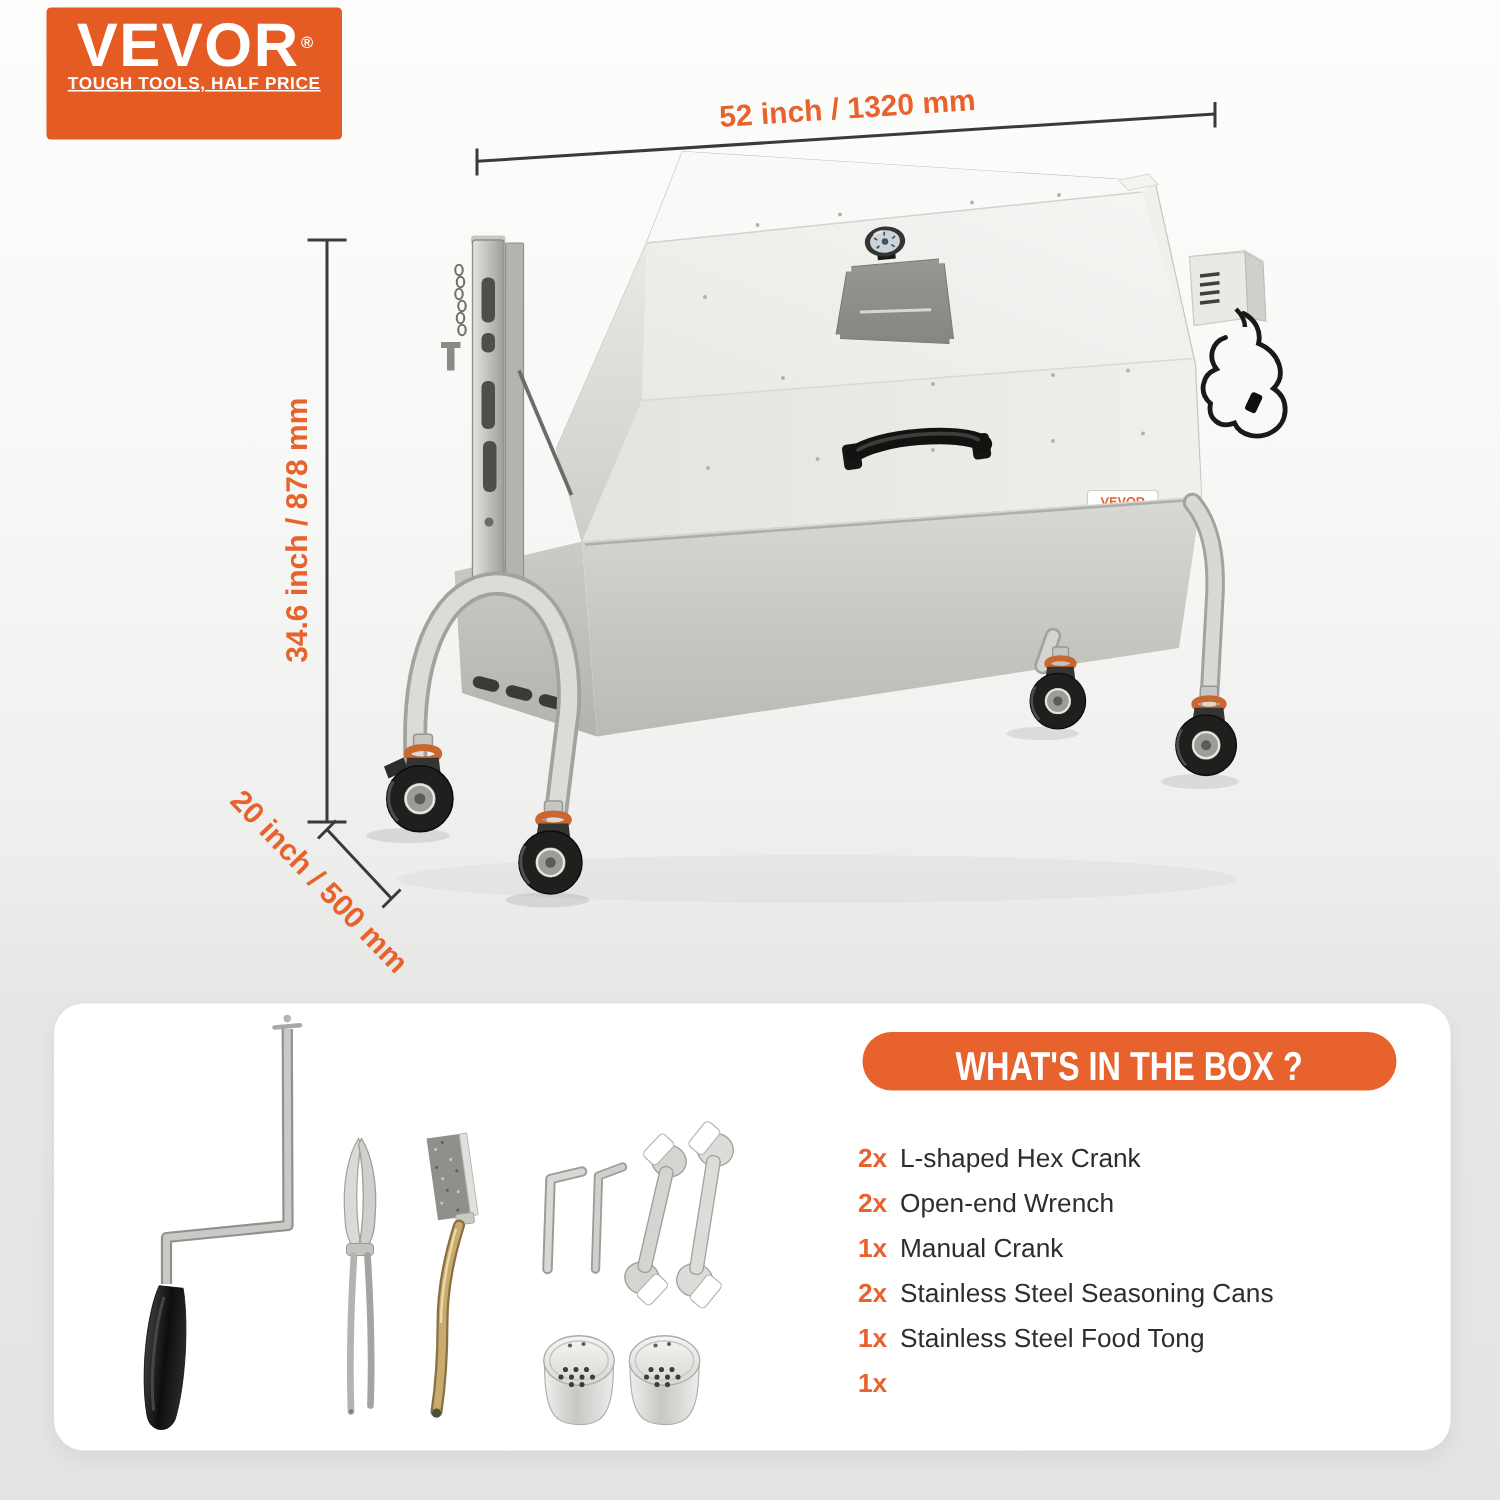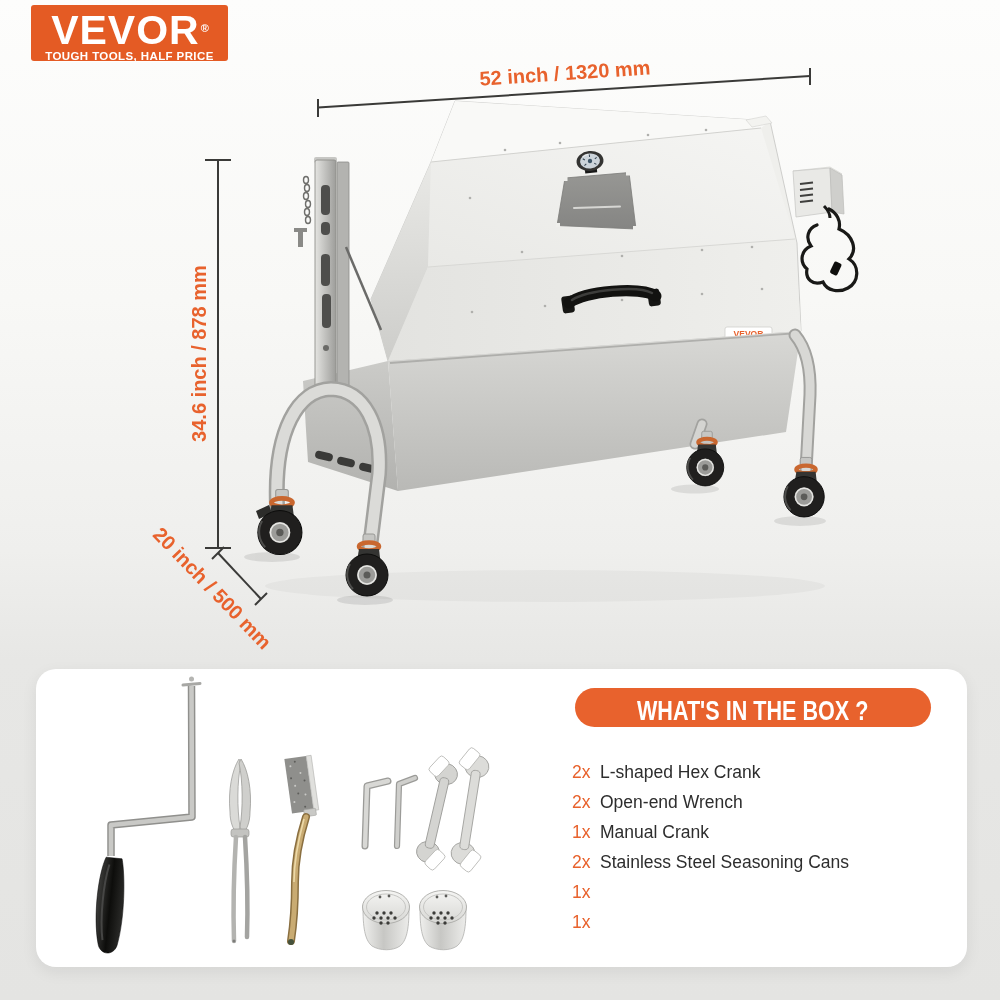--- a/index.html
+++ b/index.html
@@ -8,21 +8,21 @@
     --text-dark:#2D2D2D;
   }
   html,body{margin:0;padding:0;background:#fff;}
   .page{
     position:relative;width:1000px;height:1000px;overflow:hidden;
     font-family:"Liberation Sans",sans-serif;
     background:linear-gradient(180deg,#fdfdfc 0%,#f8f8f6 30%,#efefed 55%,#e7e7e5 66%,#e4e4e2 100%);
   }
   
   .logo{
-    position:absolute;left:31px;top:5px;width:197px;height:56px;
+    position:absolute;left:31px;top:5px;width:197px;height:88px;
     background:var(--logo-bg);border-radius:3px;color:#fff;text-align:center;
   }
   .logo .brand{
     font-size:41px;font-weight:bold;letter-spacing:1px;line-height:46px;
     display:inline-block;margin-top:2px;
   }
   .logo .reg{font-size:11px;vertical-align:super;font-weight:bold;position:relative;top:-6px;left:1px;}
   .logo .tagline{font-size:11.5px;font-weight:bold;letter-spacing:.4px;margin-top:-3px;text-decoration:underline;}
   
   .dim{
@@ -44,21 +44,21 @@
     position:absolute;left:539px;top:19px;width:356px;height:39px;
     background:var(--accent);border-radius:20px;
     display:flex;align-items:flex-end;justify-content:center;
   }
   .banner span{
     color:#fff;font-weight:bold;font-size:27px;white-space:nowrap;
     transform:scaleX(.8);letter-spacing:0;
   }
   .items{position:absolute;left:536px;top:88px;}
   .item{display:flex;align-items:center;height:30px;font-size:17.5px;}
-  .item .qty{color:var(--accent);font-weight:normal;width:28px;flex:0 0 28px;}
+  .item .qty{color:var(--accent);font-weight:bold;width:28px;flex:0 0 28px;}
   .item .name{color:var(--text-dark);white-space:nowrap;}
 </style>
 </head>
 <body>
 
 <div class="page">
 
   <div class="logo">
     <div>
       <span class="brand">VEVOR</span><span class="reg">®</span>
@@ -430,19 +430,20 @@
       <div class="item">
         <span class="qty">1x</span>
         <span class="name">Manual Crank</span>
       </div>
       <div class="item">
         <span class="qty">2x</span>
         <span class="name">Stainless Steel Seasoning Cans</span>
       </div>
       <div class="item">
         <span class="qty">1x</span>
+        <span class="name">Stainless Steel Food Tong</span>
       </div>
       <div class="item">
         <span class="qty">1x</span>
       </div>
     </div>
   </div>
 </div>
 
 </body></html>

